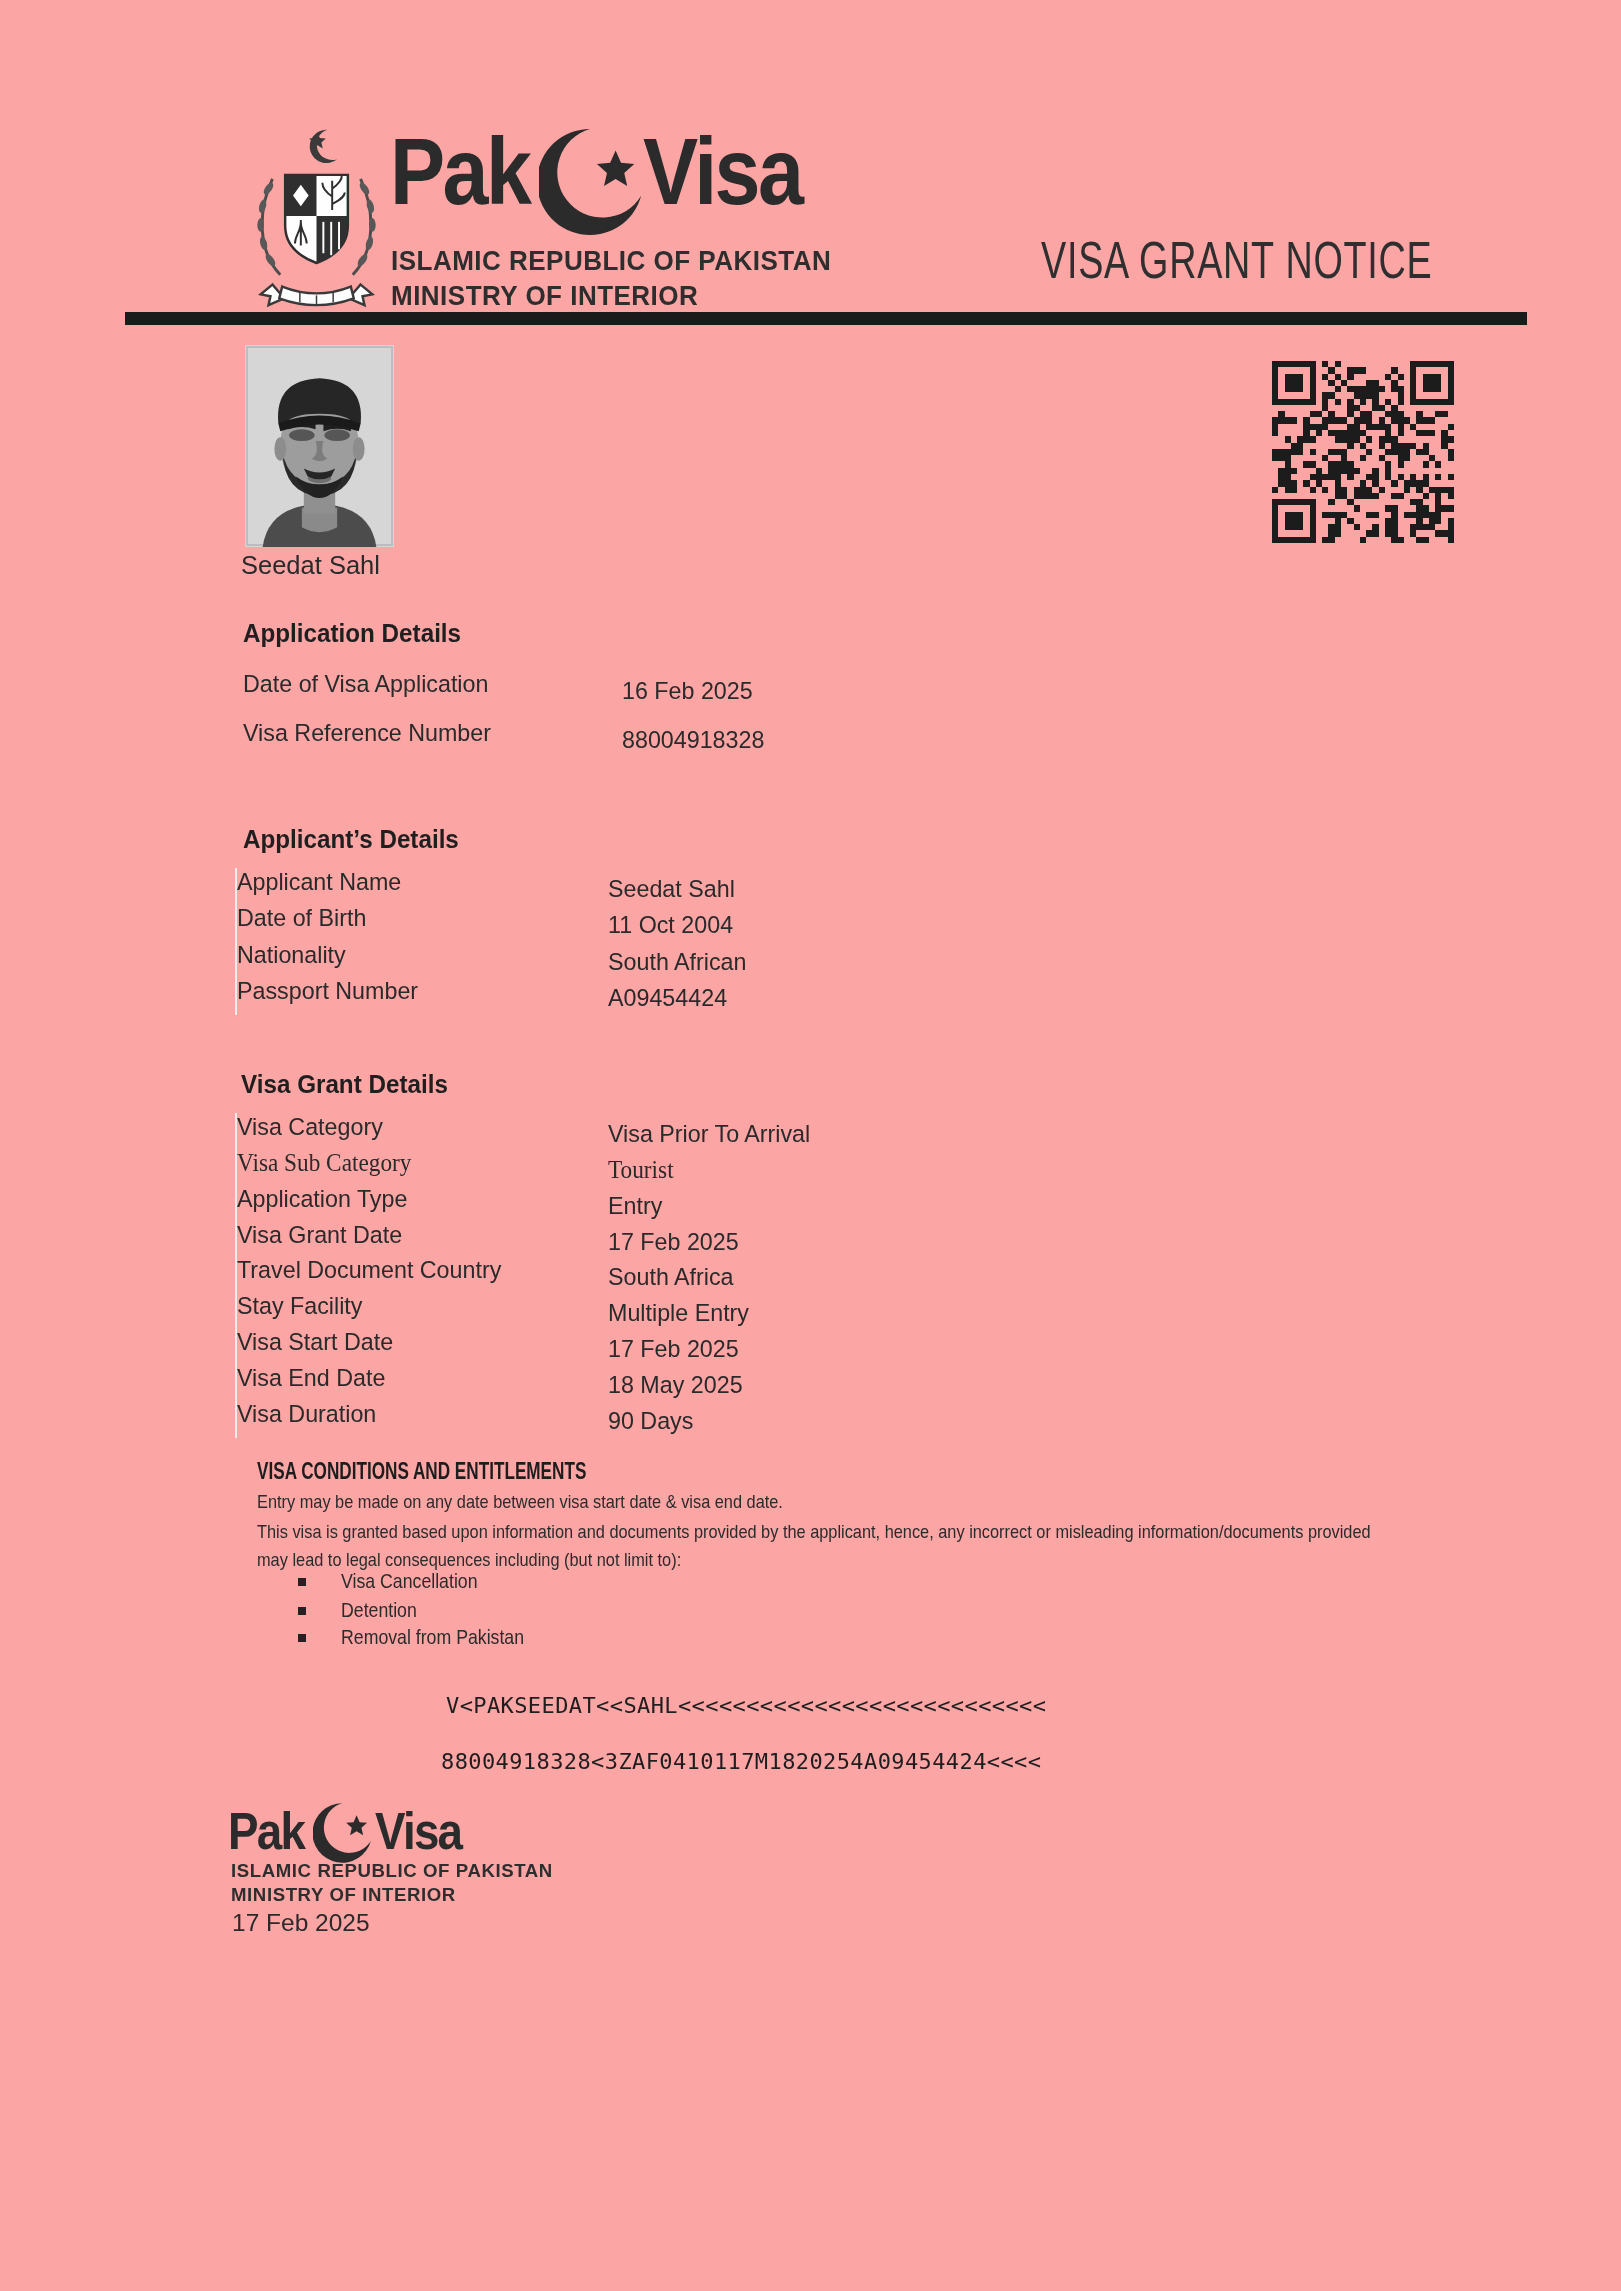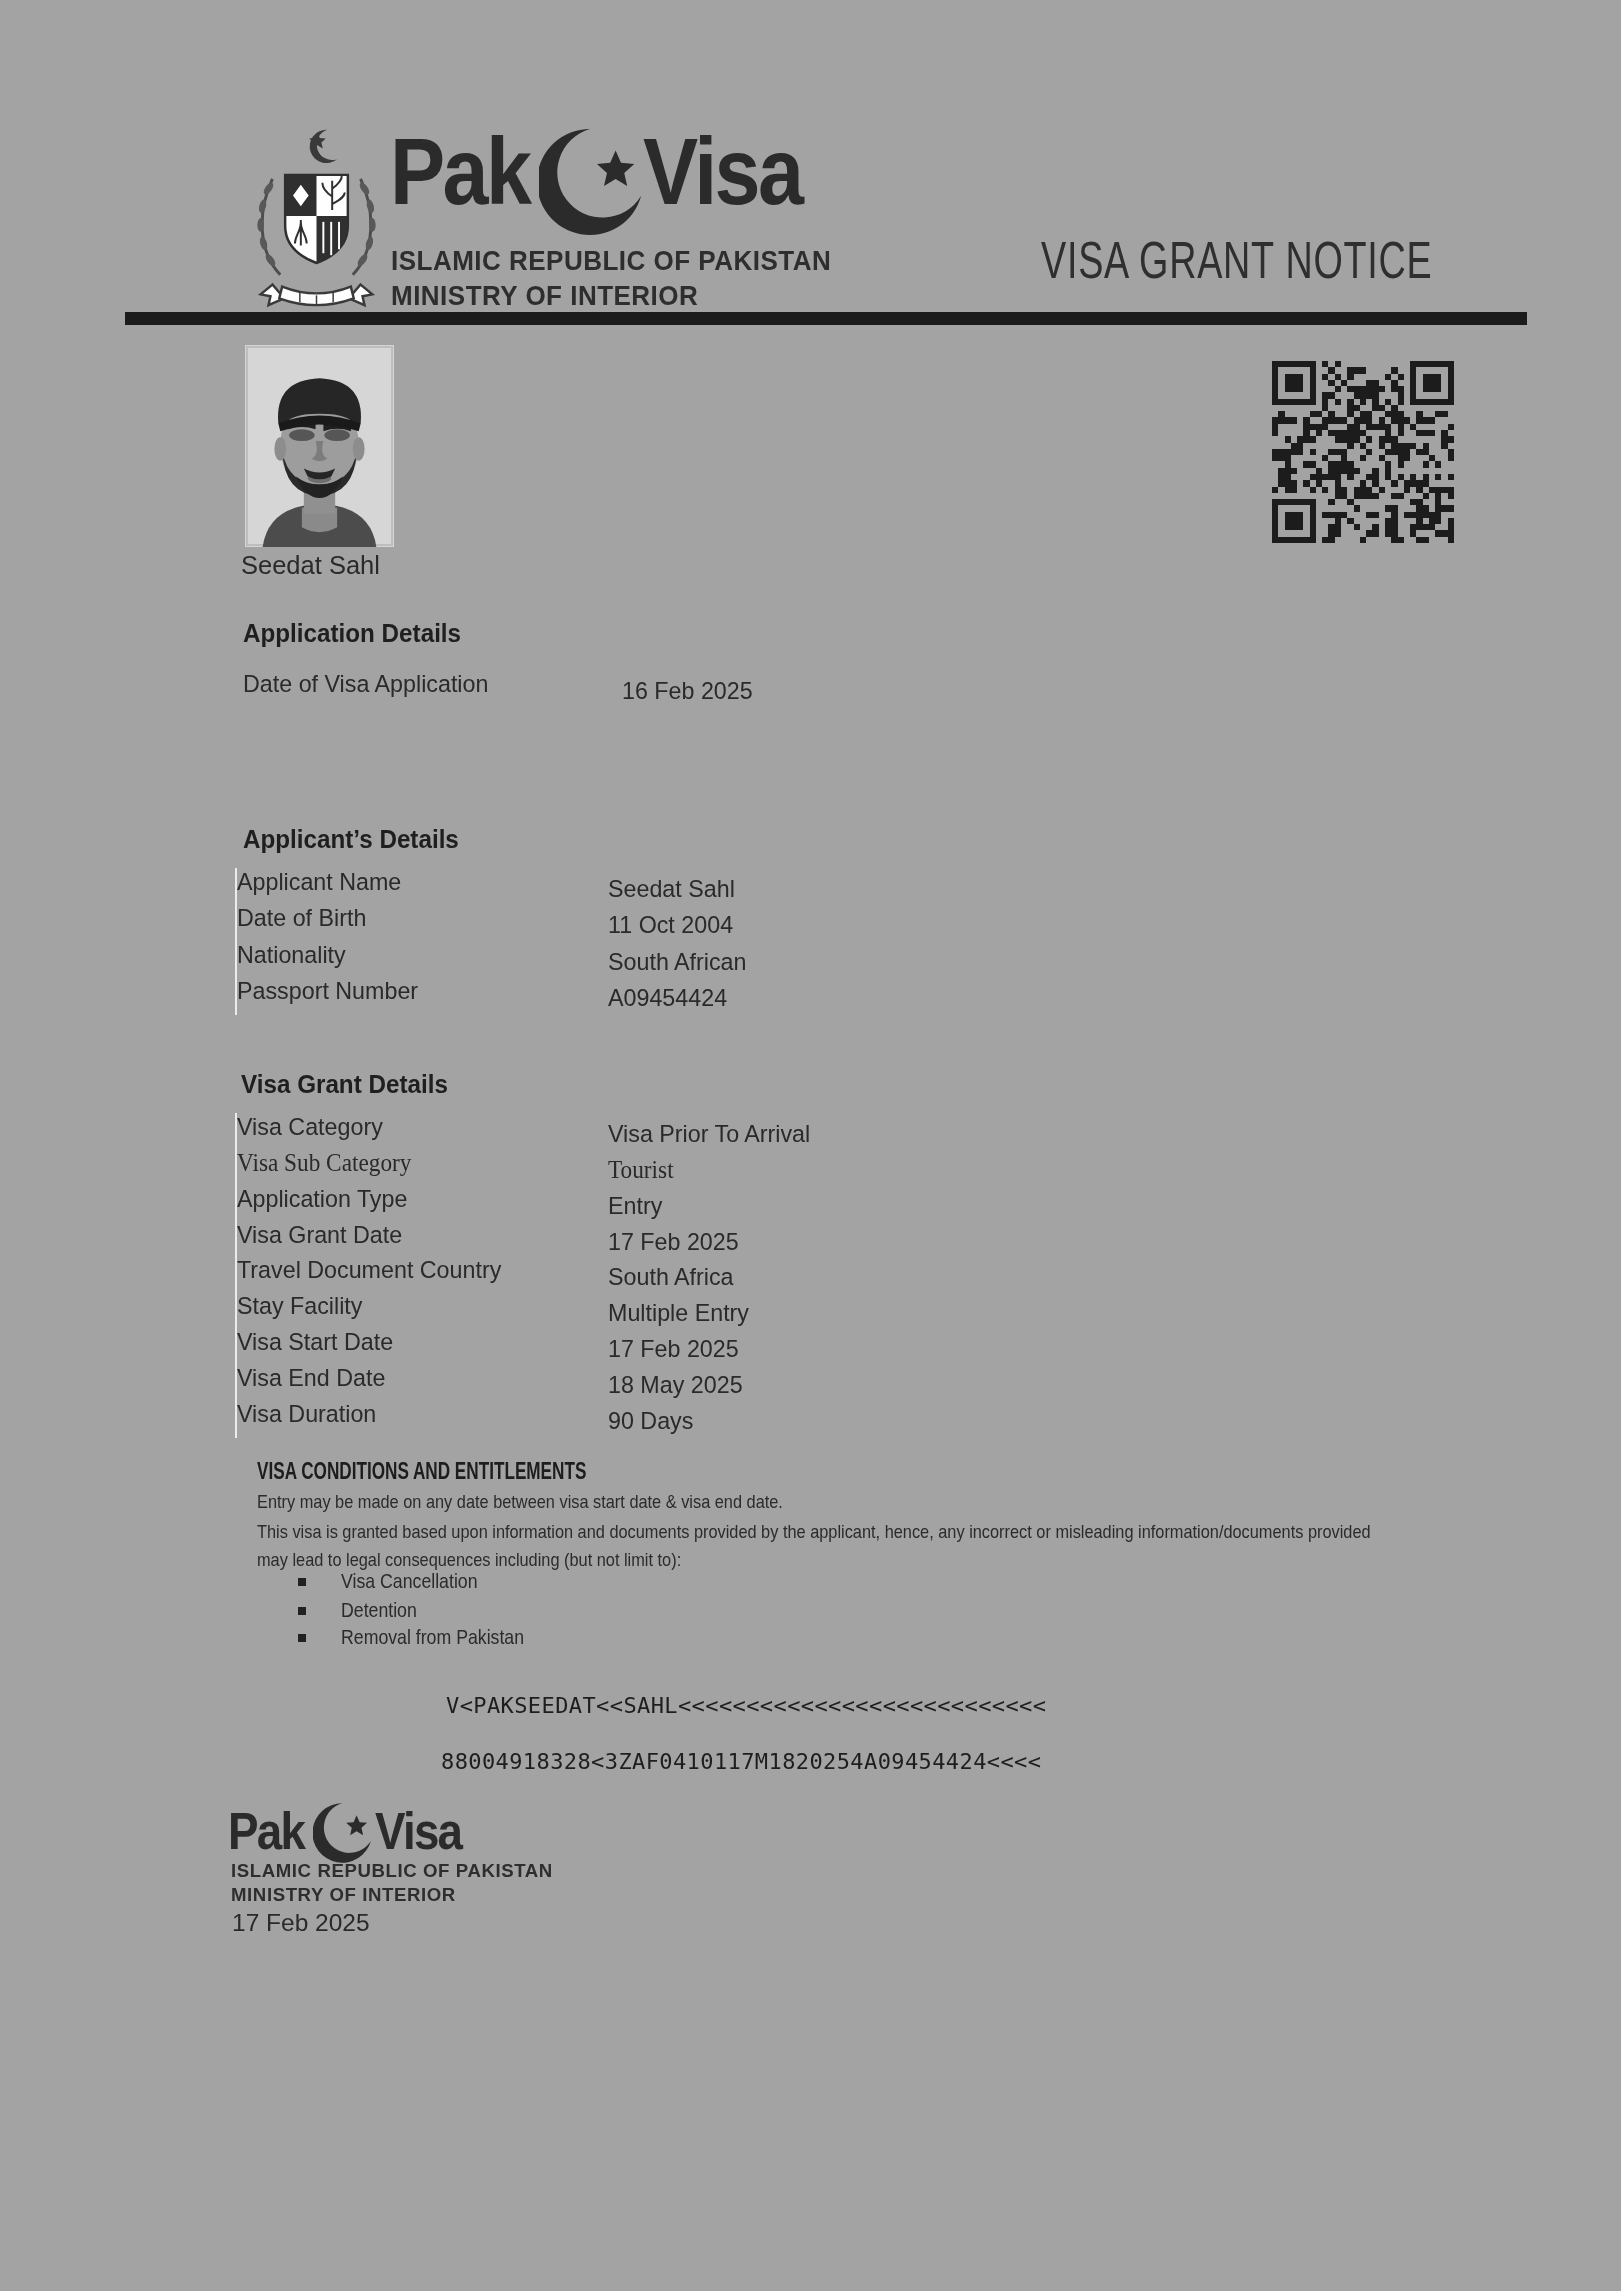--- a/index.html
+++ b/index.html
@@ -1,19 +1,19 @@
 <!DOCTYPE html>
 <html><head>
 <meta charset="utf-8">
 <style>
   html,body{margin:0;padding:0;background:#e8e8e8;}
   .page{
     position:relative;
     width:1621px;height:2292px;
-    background:#a3a3a3;
+    background:#fca5a5;
     font-family:"Liberation Sans", sans-serif;
     color:#262626;
     overflow:hidden;
   }
   .abs{position:absolute;}
   .nowrap{white-space:nowrap;}
   
   .cx70{display:inline-block;transform:scaleX(.70);transform-origin:0 0;white-space:nowrap;}
   .cx74{display:inline-block;transform:scaleX(.74);transform-origin:0 0;white-space:nowrap;}
   .cx86{display:inline-block;transform:scaleX(.86);transform-origin:0 0;}
@@ -578,20 +578,24 @@
   </div>
 
   <div class="abs sec-heading" style="left:243px;top:619px;">
     <span class="cx95">Application Details</span>
   </div>
   <div class="dgroup" style="left:243px;top:670px;width:902px;height:108px;">
     <div class="drow" style="top:0;">
       <span class="lbl cx95">Date of Visa Application</span>
       <span class="val app-val cx95">16 Feb 2025</span>
     </div>
+    <div class="drow" style="top:49px;">
+      <span class="lbl cx95">Visa Reference Number</span>
+      <span class="val app-val cx95">88004918328</span>
+    </div>
   </div>
 
   <div class="abs sec-heading" style="left:243px;top:825px;">
     <span class="cx95">Applicant’s Details</span>
   </div>
   <div class="dgroup bordered" style="left:235px;top:868px;width:902px;height:147px;padding-left:15.7px;">
     <div class="drow" style="top:0;padding-left:24px;">
       <span class="lbl cx95">Applicant Name</span>
       <span class="val grp-val cx95">Seedat Sahl</span>
     </div>

